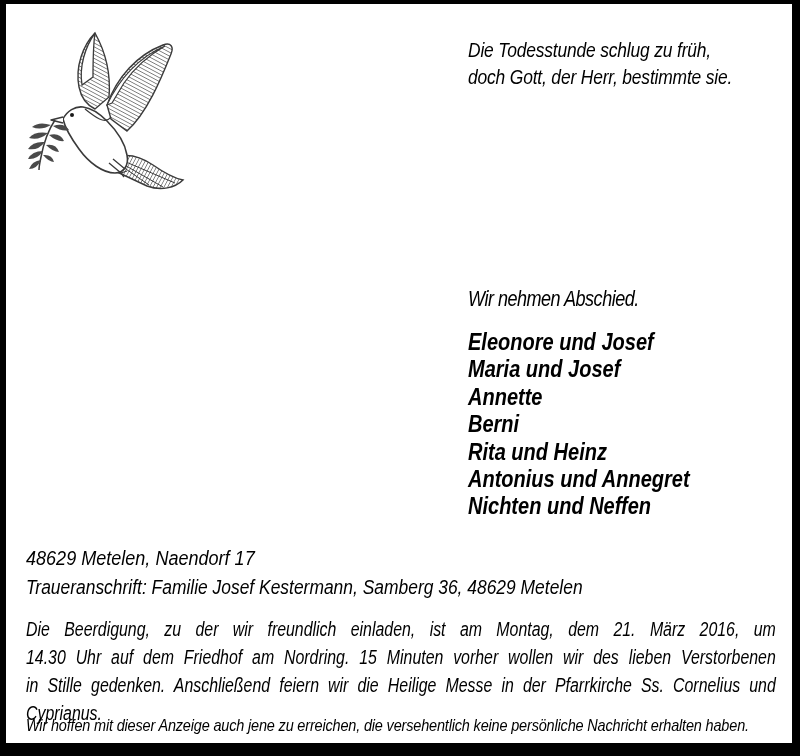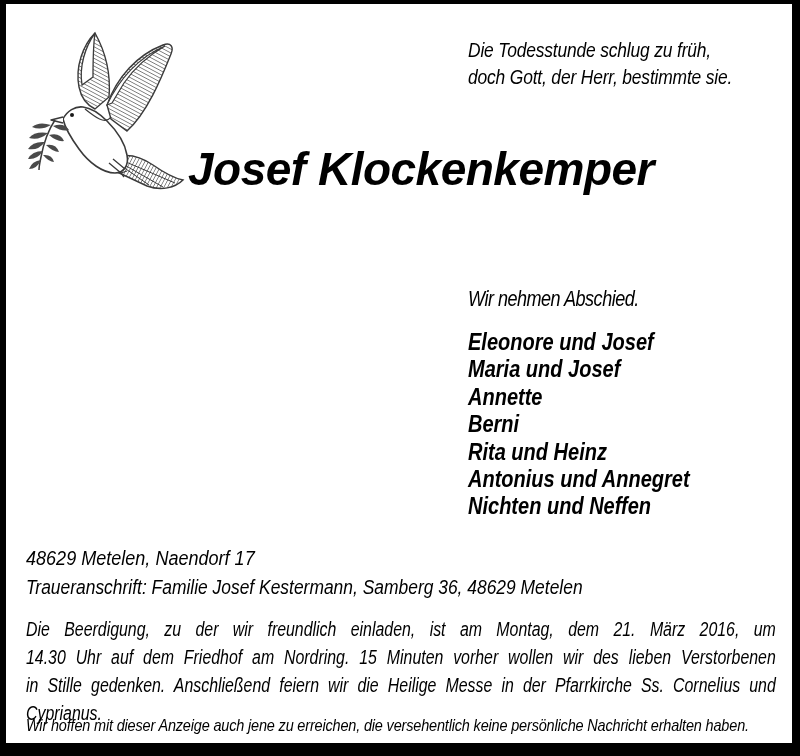--- a/index.html
+++ b/index.html
@@ -166,21 +166,20 @@
       <path d="M21,120 q7,7 13,7 q-3,-9 -13,-7 Z" fill="#4a4a4a"></path>
       <path d="M18,130 q6,7 11,7 q-2,-8 -11,-7 Z" fill="#4a4a4a"></path>
     </svg>
   </div>
 
   <div class="abs epigraph it">
     <div>Die Todesstunde schlug zu früh,</div>
     <div>doch Gott, der Herr, bestimmte sie.</div>
   </div>
 
-  <div class="abs title it">Josef Klockenkemper</div>
 
 
   <div class="abs farewell it">Wir nehmen Abschied.</div>
 
   <div class="abs mourners it">
     <div>Eleonore und Josef</div>
     <div>Maria und Josef</div>
     <div>Annette</div>
     <div>Berni</div>
     <div>Rita und Heinz</div>

